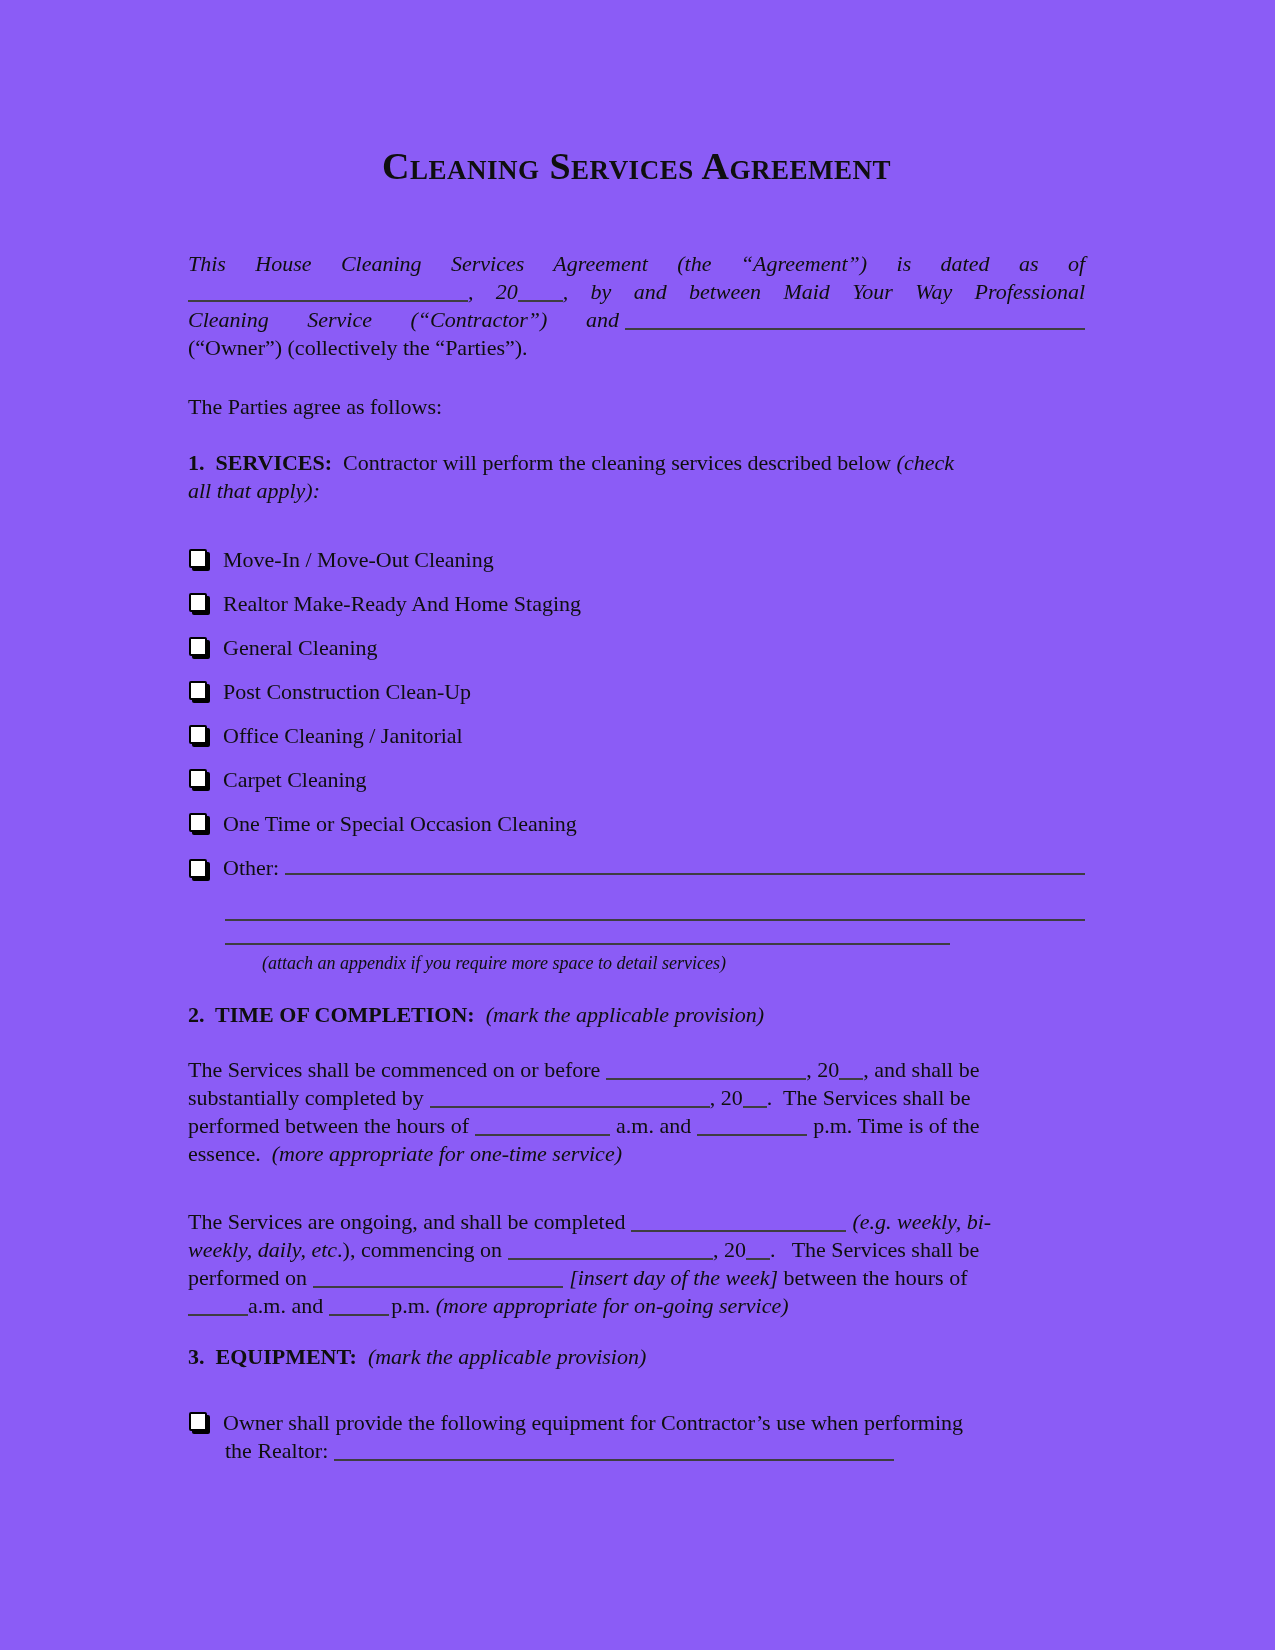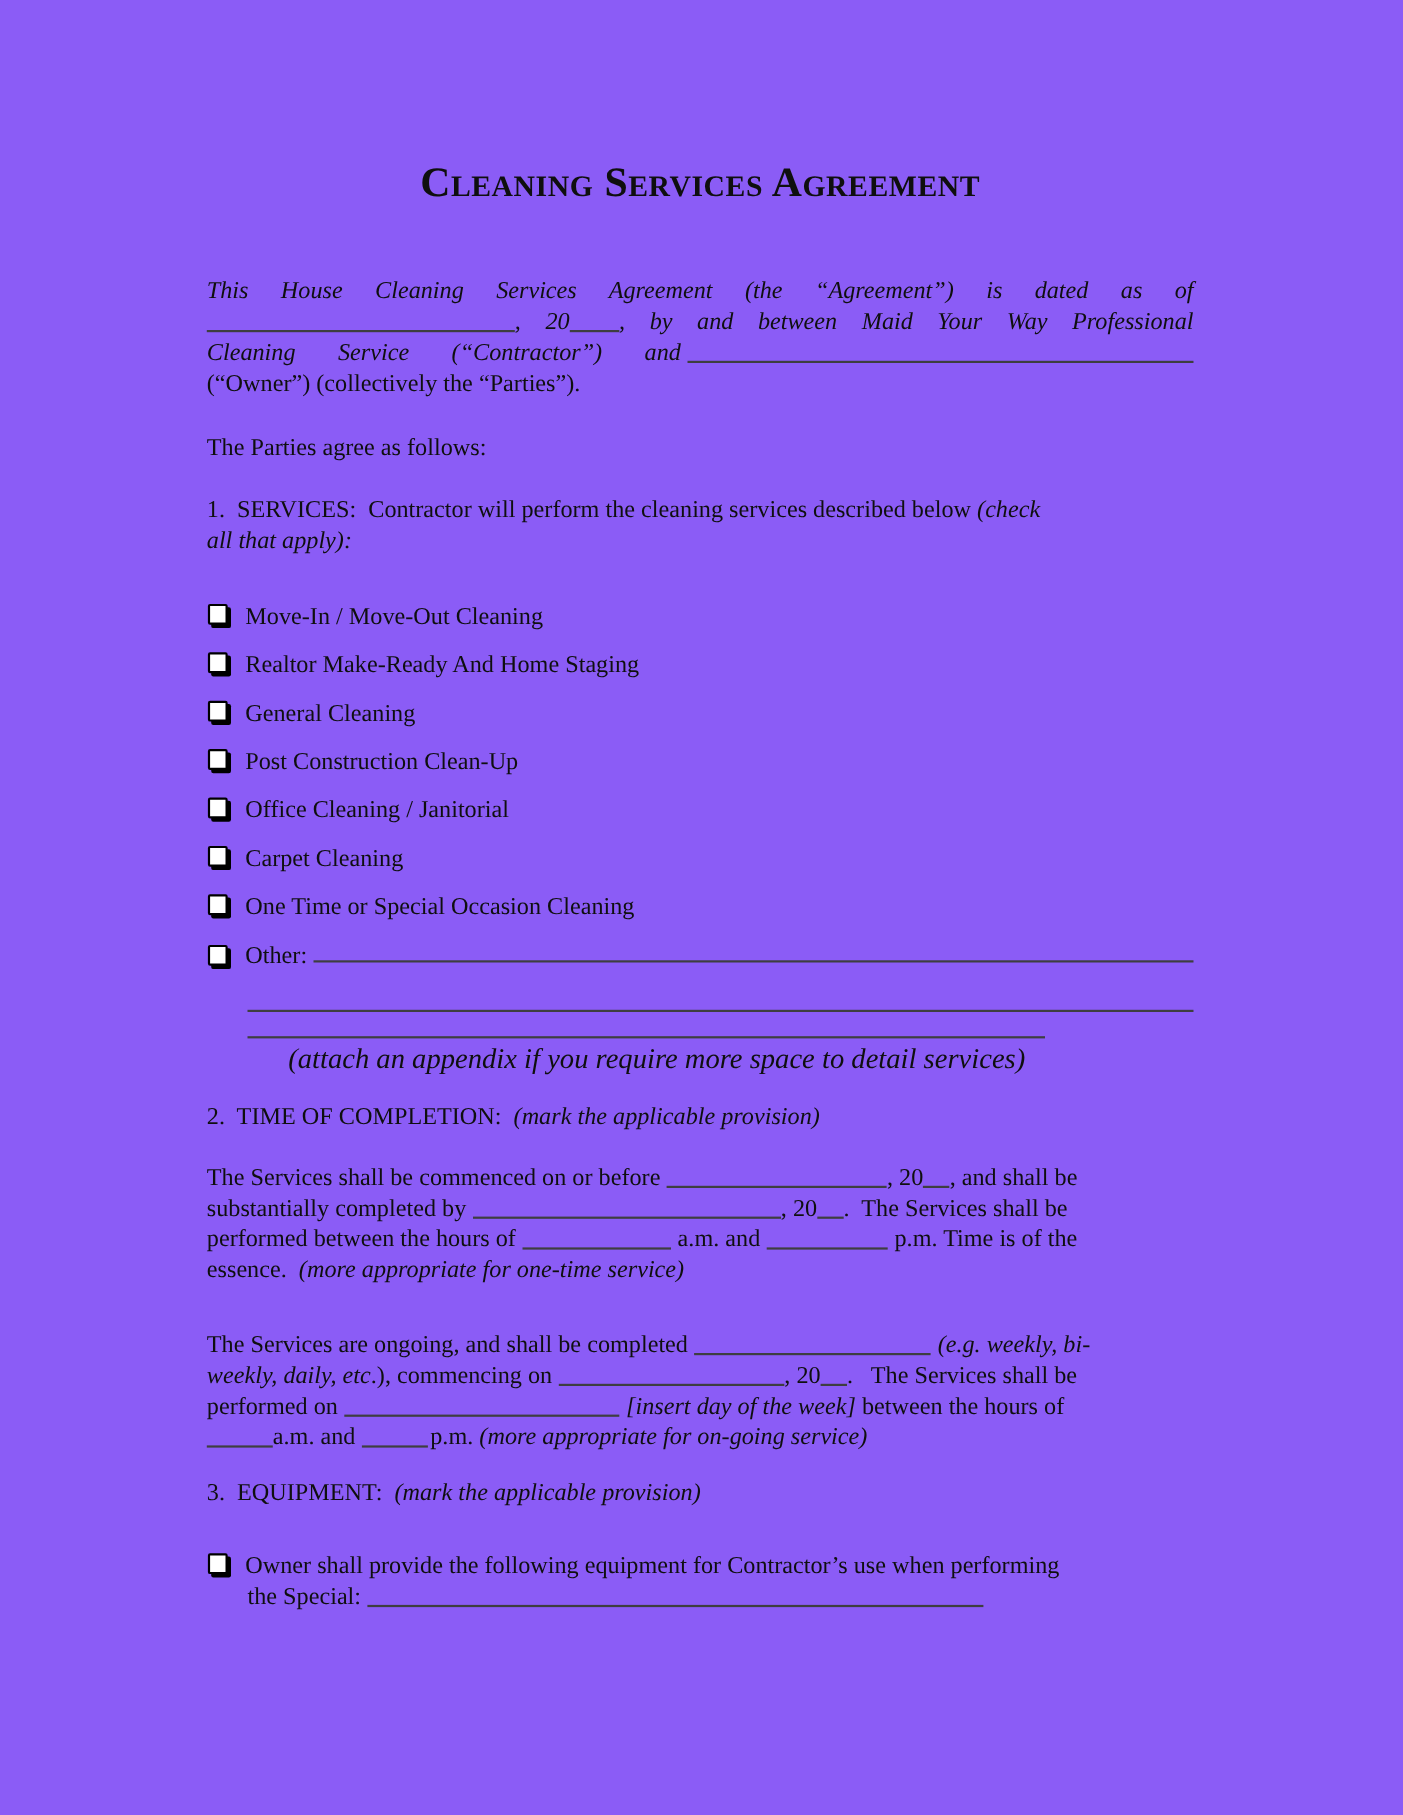--- a/index.html
+++ b/index.html
@@ -13,21 +13,21 @@
   .doc{margin-left:188px;width:897px;padding-top:144px;}
 
   h1.title{
     font-size:38px;line-height:44px;font-weight:bold;
     font-variant:small-caps;letter-spacing:0.5px;
     text-align:center;margin:0 0 62px 0;
   }
 
   .line{line-height:28px;font-size:22px;}
   .jl{text-align:justify;text-align-last:justify;font-style:italic;}
-  .b{font-weight:normal;}
+  .b{font-weight:bold;}
   .it{font-style:italic;}
 
   .blank{
     display:inline-block;height:15px;vertical-align:-3px;
     border-bottom:2px solid #3e3e40;margin-left:6px;
   }
   .blank.mr{margin-right:6px;}
   .blank.nm{margin-left:0;}
   .blank.yr{margin:0;width:24px;}
   .blank.grow{flex:1 1 auto;}
@@ -39,21 +39,21 @@
   .check-item{line-height:28px;font-size:22px;margin-bottom:16px;}
   .cbx{
     display:inline-block;width:14px;height:15px;background:#fff;
     border:2px solid #000;border-radius:2px;box-shadow:3px 3px 0 #000;
     margin-right:16px;margin-left:1px;vertical-align:-1px;
   }
   .other-row{display:flex;align-items:baseline;}
   .other-row .cbx{flex:0 0 auto;align-self:center;}
 
   .cont-line{margin-left:37px;line-height:24px;}
-  .appendix-note{margin-left:74px;line-height:28px;font-size:26px;font-style:italic;}
+  .appendix-note{margin-left:74px;line-height:28px;font-size:18px;font-style:italic;}
 
   .equip-item{margin-top:38px;margin-bottom:0;font-family:Liberation Serif, serif;}
   .equip-l2{margin-left:37px;}
 </style>
 </head>
 <body>
 
 <div class="page">
   <div class="doc">
 
@@ -110,17 +110,17 @@
       <div class="line"><span>performed on</span><span class="blank mr" style="width:250px"></span><span class="it">[insert day of the week]</span><span> </span><span>between the hours of</span></div>
       <div class="line"><span class="blank nm" style="width:60px"></span><span>a.m. and</span><span class="blank" style="width:60px;margin-right:2px"></span><span>p.m. </span><span class="it">(more appropriate for on-going service)</span></div>
     </div>
 
     <div class="sec-heading" style="margin-top:23px">
       <span class="b">3.&nbsp; EQUIPMENT:</span><span class="it">&nbsp; (mark the applicable provision)</span>
     </div>
 
     <div class="check-item equip-item">
       <span class="cbx"></span><span>Owner shall provide the following equipment for Contractor’s use when performing</span>
-      <div class="equip-l2"><span>the Special:</span><span class="blank" style="width:560px"></span></div>
+      <div class="equip-l2"><span>the Realtor:</span><span class="blank" style="width:560px"></span></div>
     </div>
 
   </div>
 </div>
 
 </body></html>

